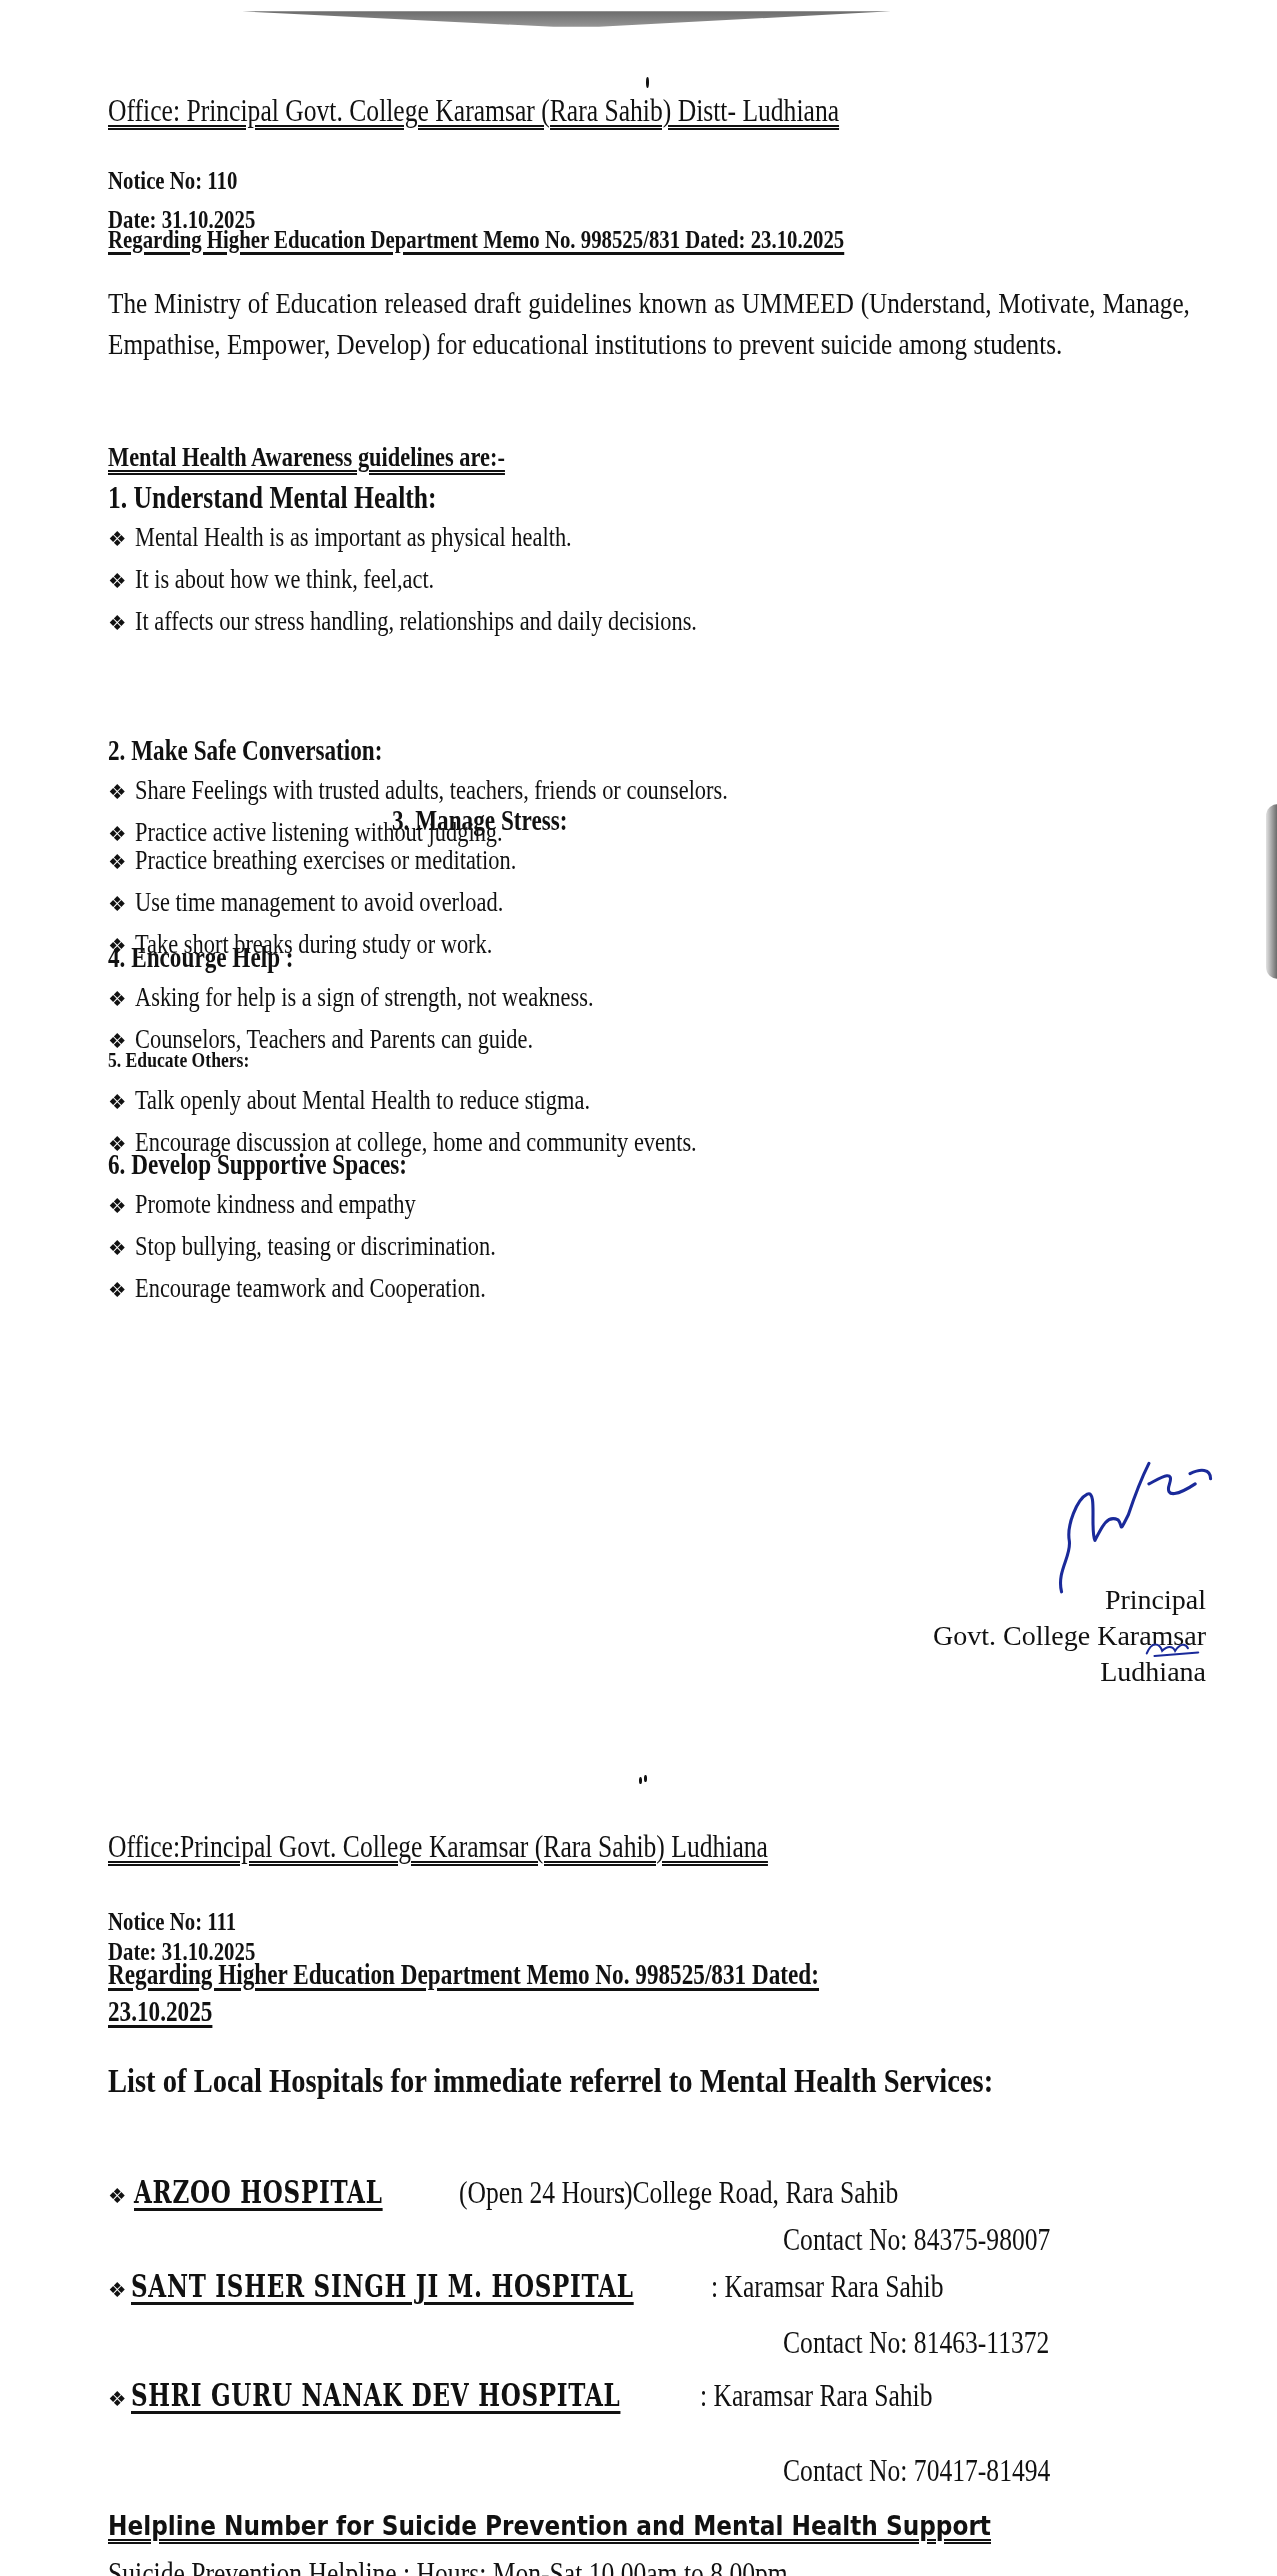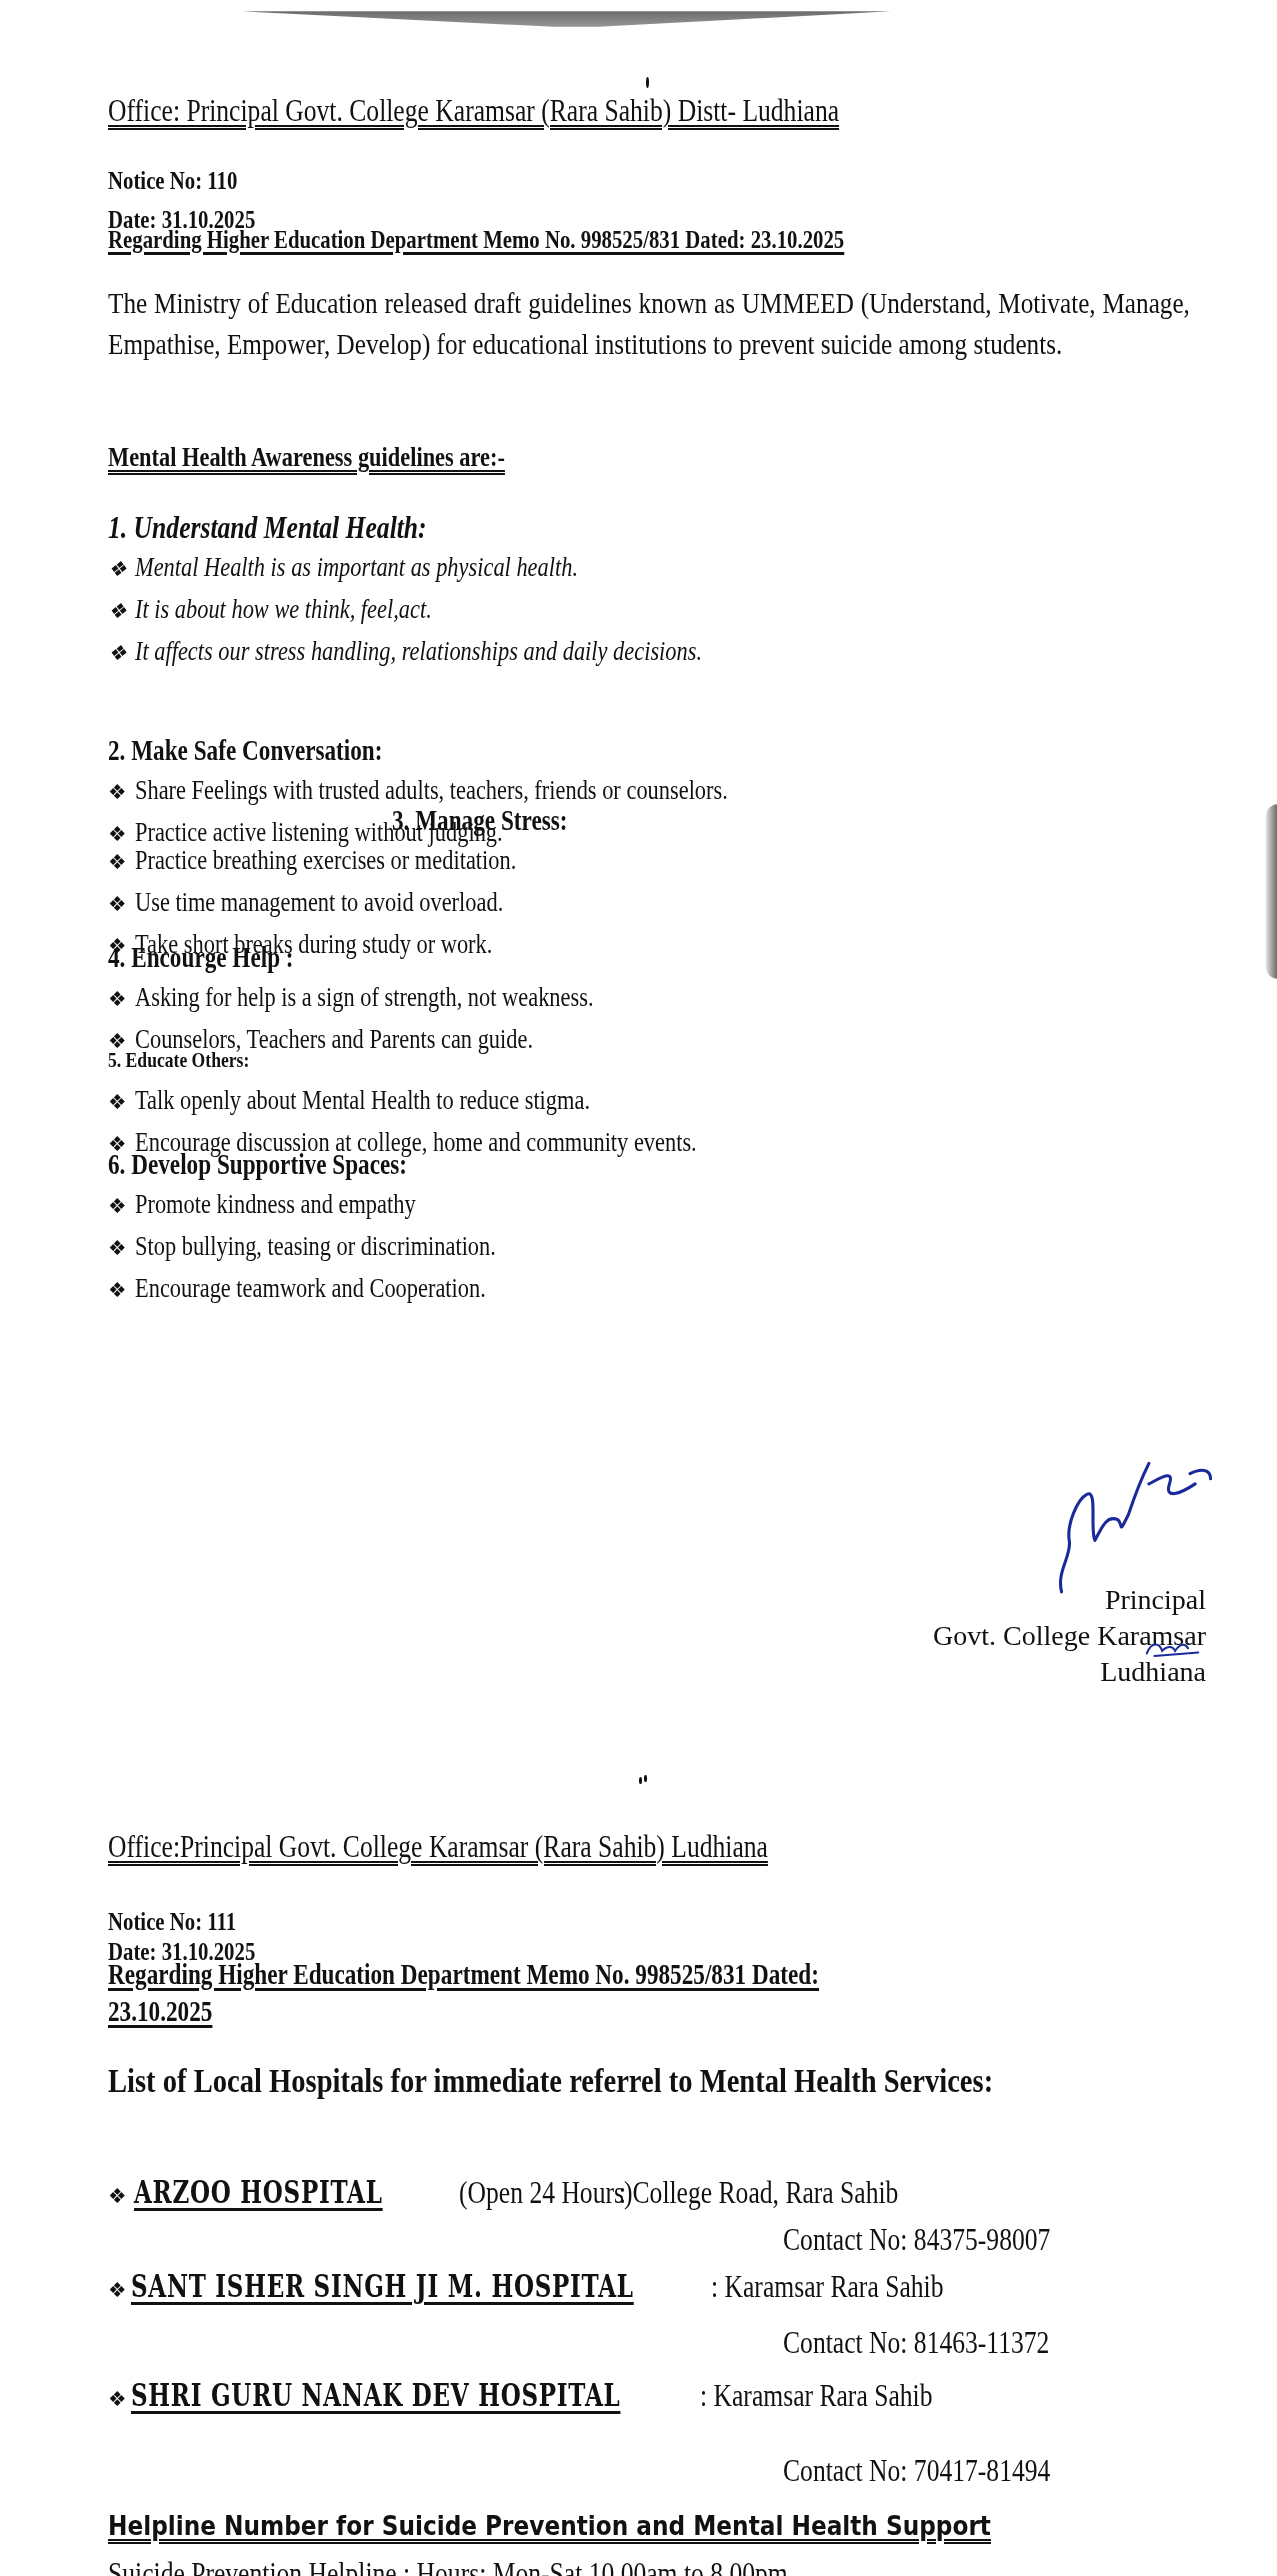--- a/index.html
+++ b/index.html
@@ -75,21 +75,21 @@
   </div>
 
   <div style="position:absolute;top:282px;left:0;width:1087px;">
     <div class="para cond-wrap" style="width:1288px;">The Ministry of Education released draft guidelines known as UMMEED (Understand, Motivate, Manage, Empathise, Empower, Develop) for educational institutions to prevent suicide among students.</div>
   </div>
 
   <div style="position:absolute;top:441px;left:0;">
     <span class="guide-heading cond">Mental Health Awareness guidelines are:-</span>
   </div>
 
-  <div class="section" style="top:507px;font-style:italic;">
+  <div class="section" style="top:477px;">
     <div class="sec-title"><span class="cond">1. Understand Mental Health:</span></div>
     <div class="bullet">
         <span class="b-icon">❖</span>
         <span class="cond">Mental Health is as important as physical health.</span>
       </div>
     <div class="bullet">
         <span class="b-icon">❖</span>
         <span class="cond">It is about how we think, feel,act.</span>
       </div>
     <div class="bullet">

